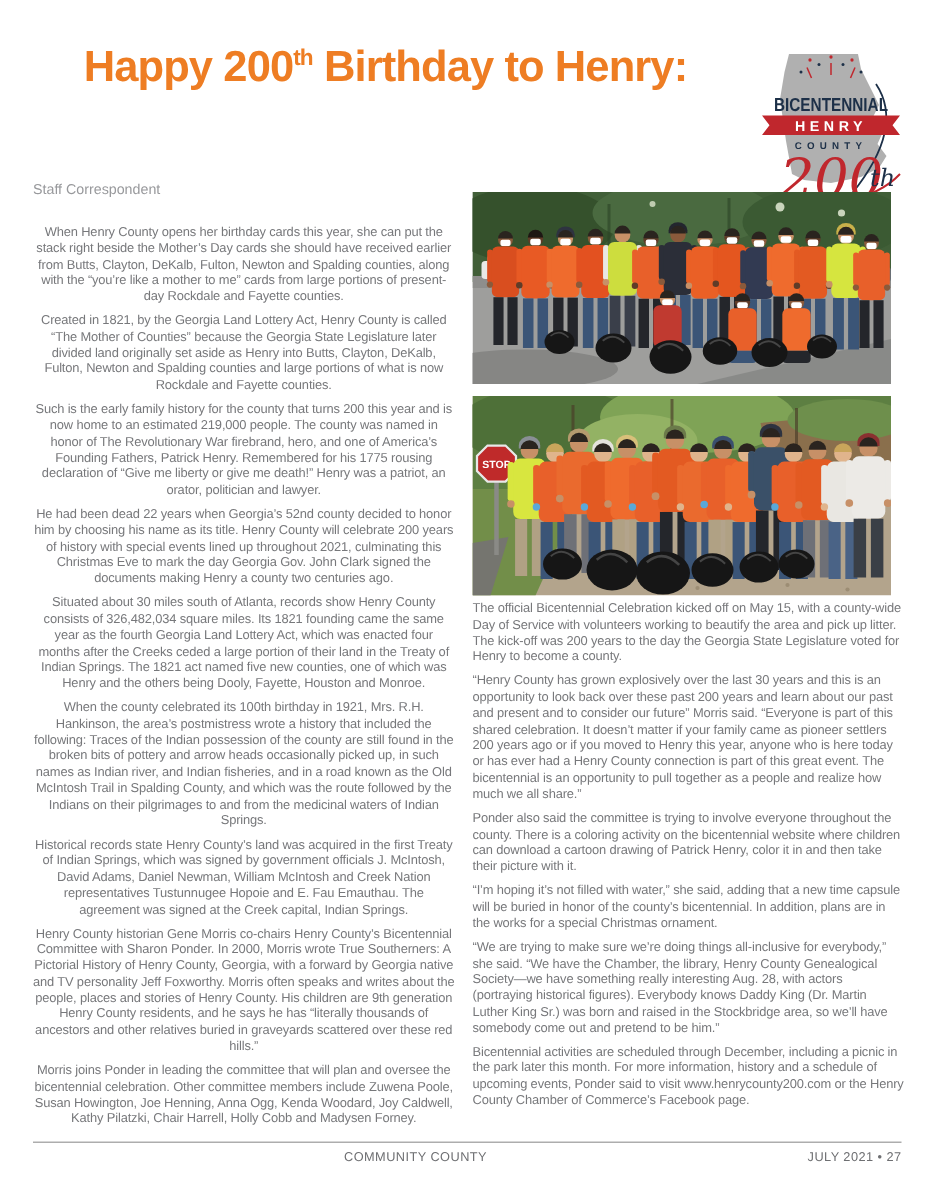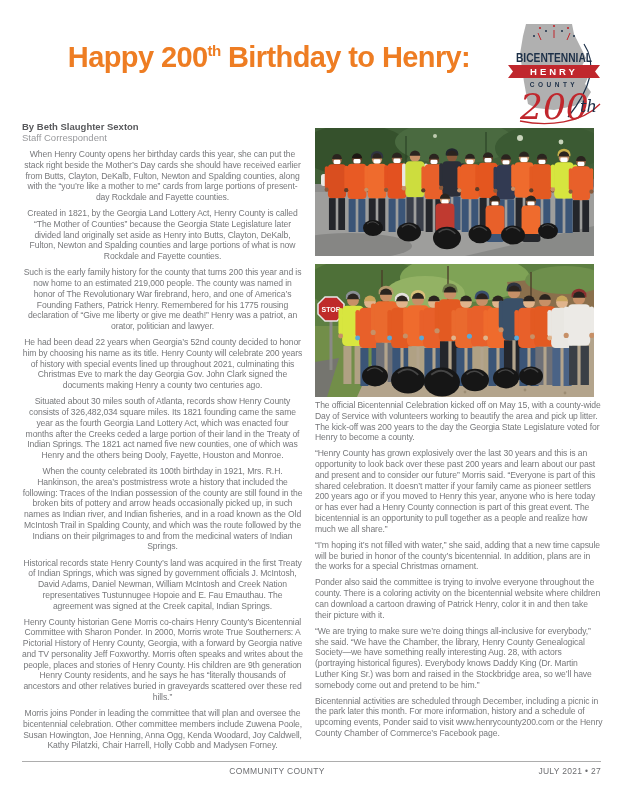--- a/index.html
+++ b/index.html
@@ -2,28 +2,28 @@
 <html><head>
 <meta charset="utf-8">
 <style>
   html,body{margin:0;padding:0;}
   body{
     width:621px;height:801px;position:relative;background:#ffffff;
     font-family:"Liberation Sans", sans-serif;overflow:hidden;
   }
   
   .headline{
-    position:absolute;left:16px;top:28px;width:482px;margin:12px;
+    position:absolute;left:16px;top:28px;width:482px;margin:0;
     text-align:center;color:#EE7D23;font-weight:bold;
     font-size:29px;line-height:35px;letter-spacing:-0.6px;
   }
   .headline sup{font-size:0.52em;vertical-align:super;line-height:0;}
   .headline .l2{display:block;}
   
-  .logo{position:absolute;left:496px;top:20px;width:120px;height:108px;}
+  .logo{position:absolute;left:496px;top:32px;width:120px;height:108px;}
   
   .byline{position:absolute;left:22px;top:121px;width:280px;}
   .byline .author{font-size:9.5px;font-weight:bold;color:#58595C;line-height:11px;}
   .byline .role{font-size:9.5px;color:#98999C;line-height:11px;}
   
   .col{position:absolute;color:#77787B;font-size:8.6px;line-height:10.75px;letter-spacing:-0.1px;overflow:hidden;}
   .col-left{left:22px;top:149px;width:281px;height:608px;text-align:center;}
   .col-right{left:315px;top:400px;width:288px;height:358px;}
   .para{margin:0 0 5.4px 0;}
   
@@ -75,21 +75,20 @@
       <polygon points="104,45 96,45 96,58 104,58 99,51.5" fill="#C0272D"></polygon>
       <text x="58" y="55" text-anchor="middle" font-family="Liberation Sans, sans-serif" font-weight="bold" font-size="9.5" fill="#ffffff" letter-spacing="3">HENRY</text>
     </g>
     <text x="58" y="67" text-anchor="middle" font-family="Liberation Sans, sans-serif" font-weight="bold" font-size="6.5" fill="#1D3048" letter-spacing="3.5">COUNTY</text>
     <text x="24" y="99" font-family="DejaVu Serif, serif" font-style="italic" font-size="36" fill="#C0272D">200</text>
     <text x="84" y="92" font-family="DejaVu Serif, serif" font-style="italic" font-size="16" fill="#1D3048">th</text>
   </svg>
 </div>
 
 <div class="byline">
-  <div class="author">By Beth Slaughter Sexton</div>
   <div class="role">Staff Correspondent</div>
 </div>
 
 <div class="col col-left">
     <p class="para">When Henry County opens her birthday cards this year, she can put the stack right beside the Mother’s Day cards she should have received earlier from Butts, Clayton, DeKalb, Fulton, Newton and Spalding counties, along with the “you’re like a mother to me” cards from large portions of present-day Rockdale and Fayette counties.</p>
     <p class="para">Created in 1821, by the Georgia Land Lottery Act, Henry County is called “The Mother of Counties” because the Georgia State Legislature later divided land originally set aside as Henry into Butts, Clayton, DeKalb, Fulton, Newton and Spalding counties and large portions of what is now Rockdale and Fayette counties.</p>
     <p class="para">Such is the early family history for the county that turns 200 this year and is now home to an estimated 219,000 people. The county was named in honor of The Revolutionary War firebrand, hero, and one of America’s Founding Fathers, Patrick Henry. Remembered for his 1775 rousing declaration of “Give me liberty or give me death!” Henry was a patriot, an orator, politician and lawyer.</p>
     <p class="para">He had been dead 22 years when Georgia’s 52nd county decided to honor him by choosing his name as its title. Henry County will celebrate 200 years of history with special events lined up throughout 2021, culminating this Christmas Eve to mark the day Georgia Gov. John Clark signed the documents making Henry a county two centuries ago.</p>
     <p class="para">Situated about 30 miles south of Atlanta, records show Henry County consists of 326,482,034 square miles. Its 1821 founding came the same year as the fourth Georgia Land Lottery Act, which was enacted four months after the Creeks ceded a large portion of their land in the Treaty of Indian Springs. The 1821 act named five new counties, one of which was Henry and the others being Dooly, Fayette, Houston and Monroe.</p>
     <p class="para">When the county celebrated its 100th birthday in 1921, Mrs. R.H. Hankinson, the area’s postmistress wrote a history that included the following: Traces of the Indian possession of the county are still found in the broken bits of pottery and arrow heads occasionally picked up, in such names as Indian river, and Indian fisheries, and in a road known as the Old McIntosh Trail in Spalding County, and which was the route followed by the Indians on their pilgrimages to and from the medicinal waters of Indian Springs.</p>
@@ -238,21 +237,21 @@
     <use href="#bag" transform="translate(127,118) scale(1.8)"></use>
     <use href="#bag" transform="translate(160,116) scale(1.4)"></use>
     <use href="#bag" transform="translate(191,114) scale(1.3)"></use>
     <use href="#bag" transform="translate(216,112) scale(1.2)"></use>
   </g>
 </svg>
 
 <div class="col col-right">
     <p class="para">The official Bicentennial Celebration kicked off on May 15, with a county-wide Day of Service with volunteers working to beautify the area and pick up litter. The kick-off was 200 years to the day the Georgia State Legislature voted for Henry to become a county.</p>
     <p class="para">“Henry County has grown explosively over the last 30 years and this is an opportunity to look back over these past 200 years and learn about our past and present and to consider our future” Morris said. “Everyone is part of this shared celebration. It doesn’t matter if your family came as pioneer settlers 200 years ago or if you moved to Henry this year, anyone who is here today or has ever had a Henry County connection is part of this great event. The bicentennial is an opportunity to pull together as a people and realize how much we all share.”</p>
+    <p class="para">Ponder also said the committee is trying to involve everyone throughout the county. There is a coloring activity on the bicentennial website where children can download a cartoon drawing of Patrick Henry, color it in and then take their picture with it.</p>
     <p class="para">“I’m hoping it’s not filled with water,” she said, adding that a new time capsule will be buried in honor of the county’s bicentennial. In addition, plans are in the works for a special Christmas ornament.</p>
-    <p class="para">Ponder also said the committee is trying to involve everyone throughout the county. There is a coloring activity on the bicentennial website where children can download a cartoon drawing of Patrick Henry, color it in and then take their picture with it.</p>
     <p class="para">“We are trying to make sure we’re doing things all-inclusive for everybody,” she said. “We have the Chamber, the library, Henry County Genealogical Society—we have something really interesting Aug. 28, with actors (portraying historical figures). Everybody knows Daddy King (Dr. Martin Luther King Sr.) was born and raised in the Stockbridge area, so we’ll have somebody come out and pretend to be him.”</p>
     <p class="para">Bicentennial activities are scheduled through December, including a picnic in the park later this month. For more information, history and a schedule of upcoming events, Ponder said to visit www.henrycounty200.com or the Henry County Chamber of Commerce’s Facebook page.</p>
   </div>
 
 <div class="footer-rule"></div>
 <div class="footer-section">COMMUNITY COUNTY</div>
 <div class="footer-issue">JULY 2021 • 27</div>
 
 </body></html>

